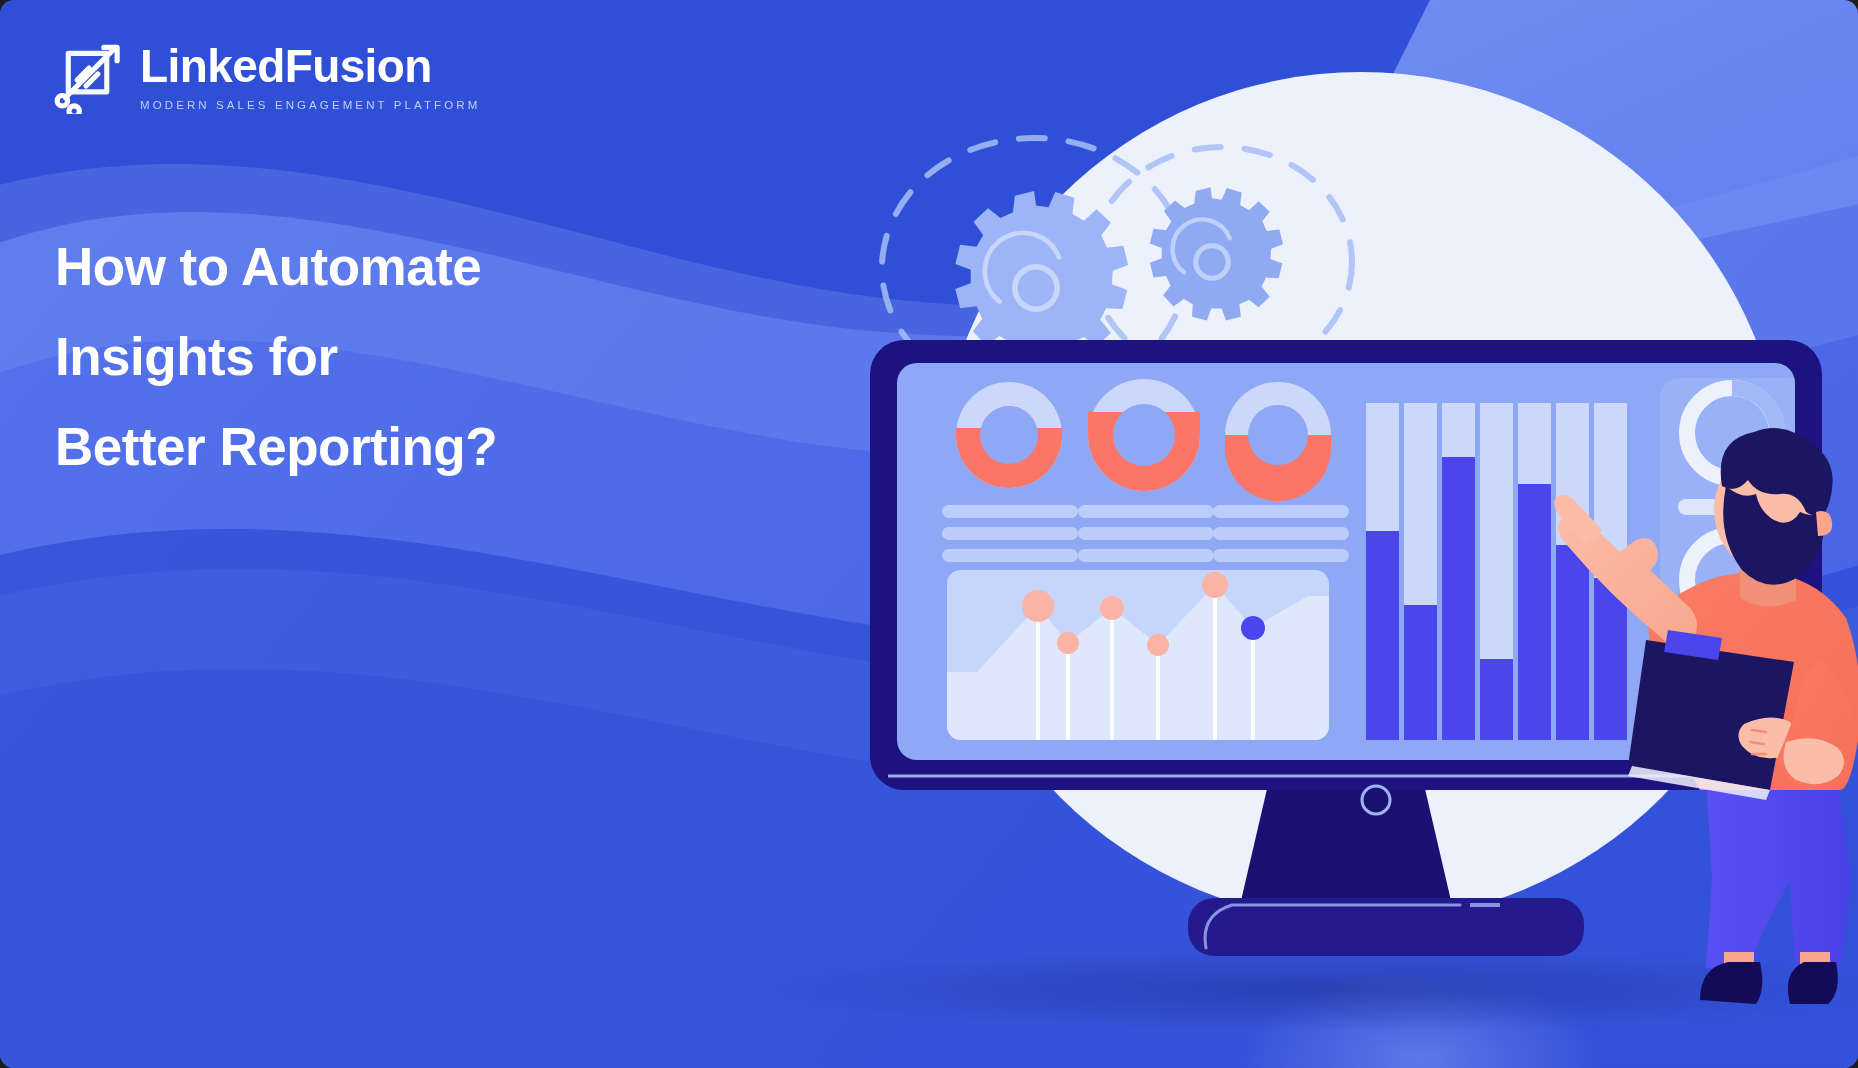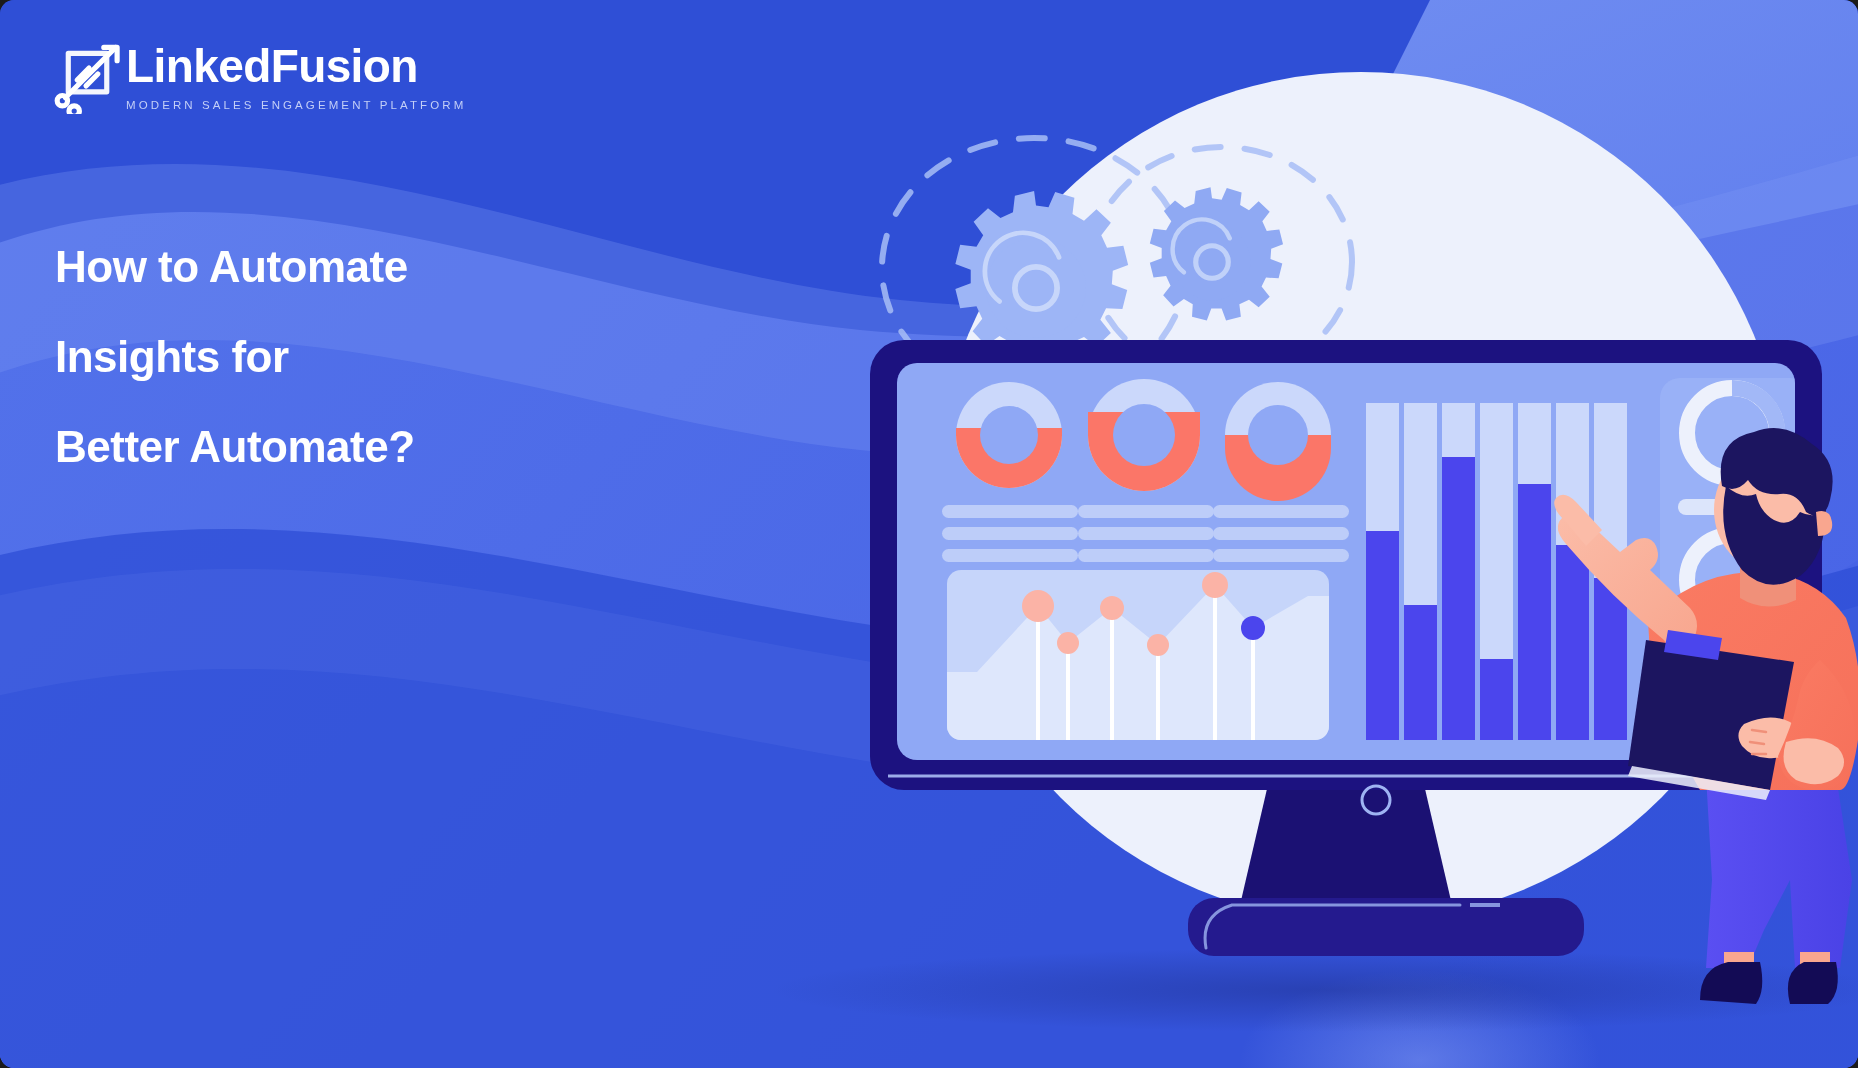--- a/index.html
+++ b/index.html
@@ -20,20 +20,21 @@
     position:absolute; top:0; left:0;
     width:1858px; height:1068px;
     display:block;
   }
 
   
   .logo-wrap {
     position:absolute;
     left:52px; top:40px;
     display:flex; align-items:center;
+    gap:14px;
     z-index:40;
   }
   .logo-mark { width:74px; height:74px; flex:0 0 74px; }
   .logo-text-block { display:flex; flex-direction:column; }
   .logo-word {
     font-size:46px;
     font-weight:700;
     letter-spacing:-0.6px;
     color:#FFFFFF;
     line-height:1.02;
@@ -51,21 +52,21 @@
   
   .headline {
     position:absolute;
     left:55px; top:222px;
     z-index:40;
     width:740px;
   }
   .headline .hl-line {
     display:block;
     color:#FFFFFF;
-    font-size:44px;
+    font-size:53px;
     font-weight:600;
     line-height:90px;
     letter-spacing:-0.5px;
     white-space:nowrap;
   }
 </style>
 </head>
 <body>
 
 <div id="banner">
@@ -346,16 +347,16 @@
     </svg>
     <div class="logo-text-block">
       <div class="logo-word">LinkedFusion</div>
       <div class="logo-tag">MODERN SALES ENGAGEMENT PLATFORM</div>
     </div>
   </div>
 
   <div class="headline">
     <span class="hl-line">How to Automate</span>
     <span class="hl-line">Insights for</span>
-    <span class="hl-line">Better Automate?</span>
+    <span class="hl-line">Better Reporting?</span>
   </div>
 
 </div>
 
 </body></html>

